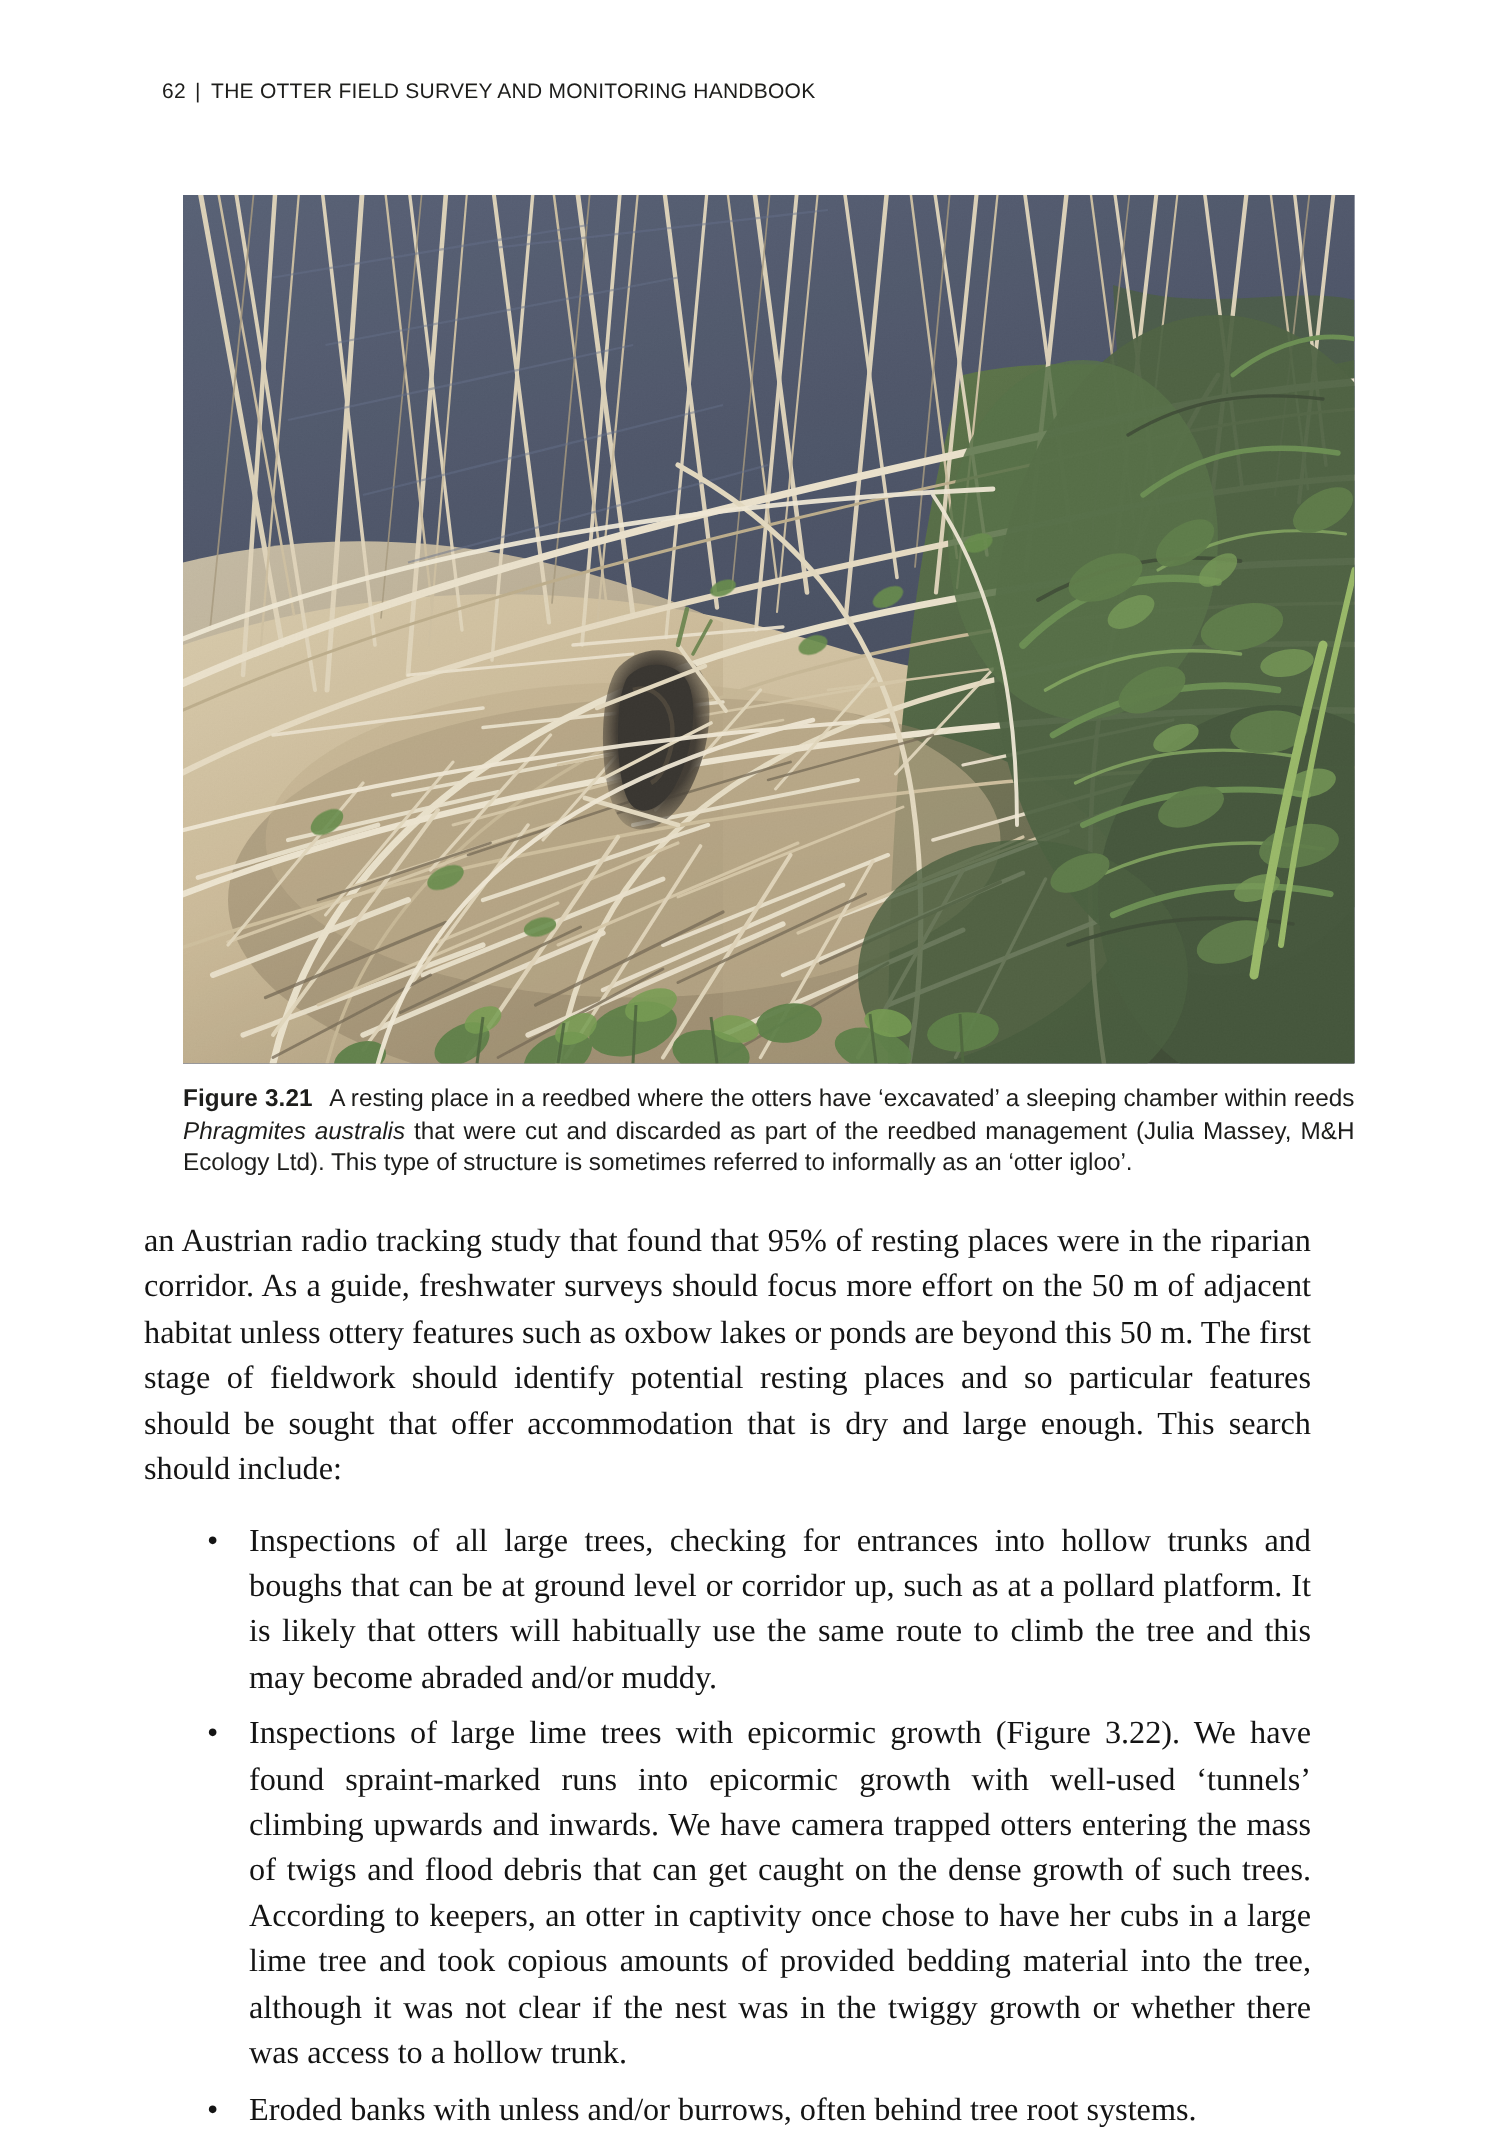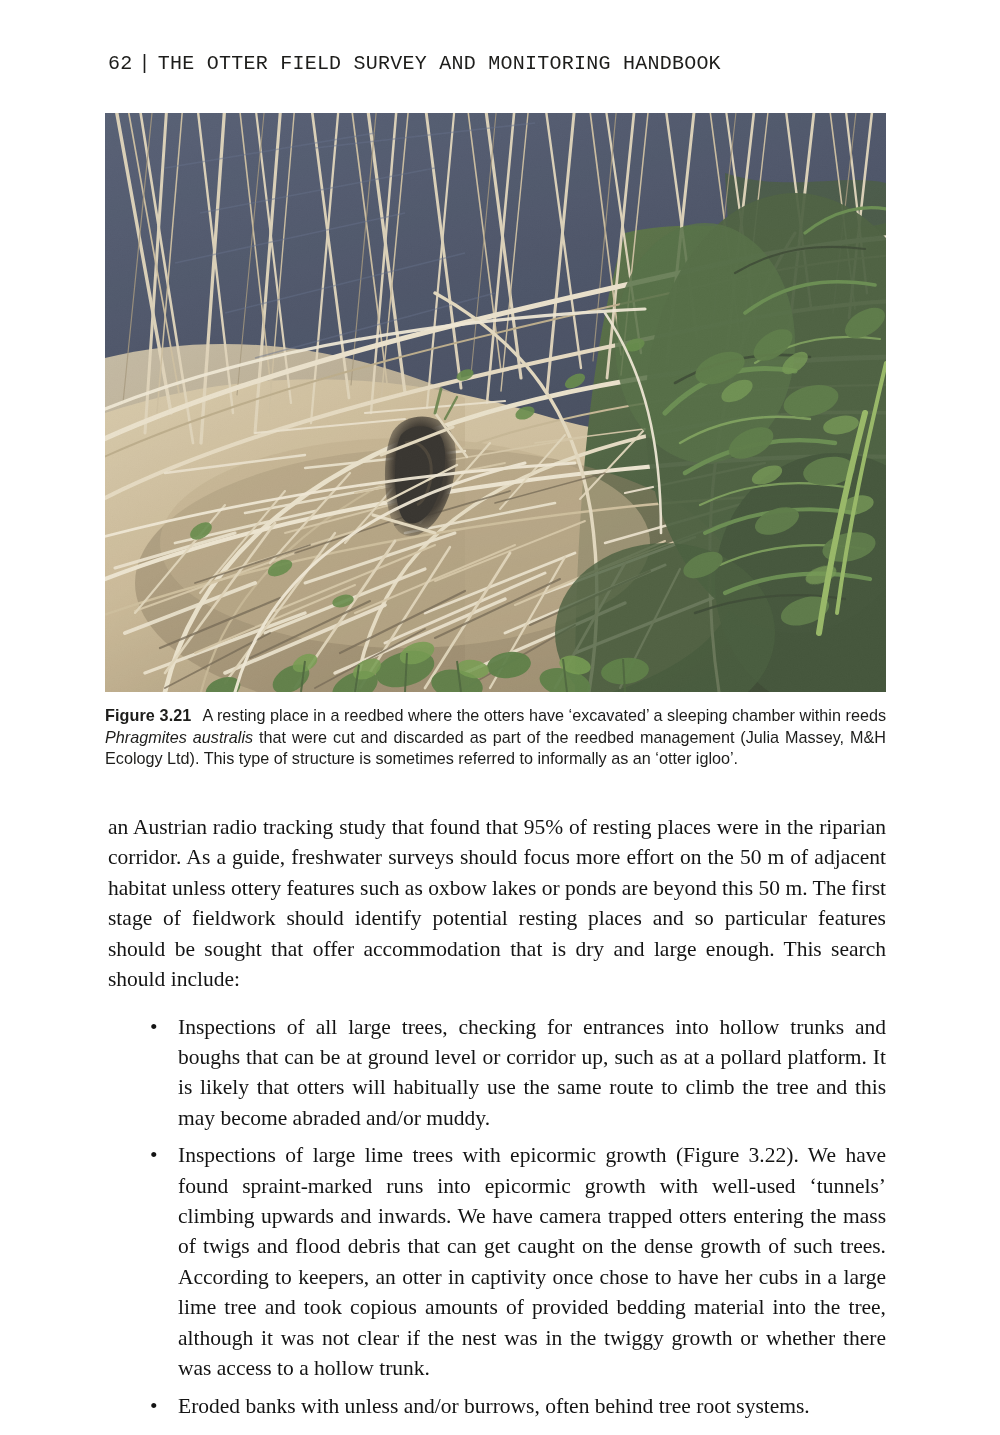--- a/index.html
+++ b/index.html
@@ -23,40 +23,40 @@
     inset: 0;
     background: #ffffff;
   }
 
   
   .running-head {
     position: absolute;
     left: 108px;
     top: 52px;
     width: 790px;
-    font-family: Liberation Mono, monospace;
-    font-size: 20px;
+    font-family: Liberation Sans, sans-serif;
+    font-size: 14px;
     letter-spacing: 0.012em;
     color: #1d1d1b;
     white-space: nowrap;
   }
   .running-head .folio { font-weight: 400; }
   .running-head .rule {
     display: inline-block;
     margin: 0 7px 0 6px;
     color: #1d1d1b;
   }
   .running-head .title-text {
     font-weight: 400;
   }
 
   
   figure.figure-block {
     position: absolute;
-    margin: 0;
+    margin: 17px;
     left: 105px;
     top: 113px;
     width: 756px;
   }
   .photo-frame {
     width: 781px;
     height: 579px;
     overflow: hidden;
     position: relative;
     background: #2b3654;
@@ -79,21 +79,21 @@
   figcaption.caption .figlabel {
     font-weight: 700;
     letter-spacing: 0.005em;
   }
   figcaption.caption .gap { display: inline-block; width: 11px; }
   figcaption.caption .sci { font-style: italic; }
 
   
   .body-copy {
     position: absolute;
-    left: 108px;
+    left: 96px;
     top: 812px;
     width: 778px;
   }
   p.para {
     margin: 0;
     font-family: "Liberation Serif", "DejaVu Serif", serif;
     font-size: 21.5px;
     line-height: 1.415;
     text-align: justify;
     text-justify: inter-word;

